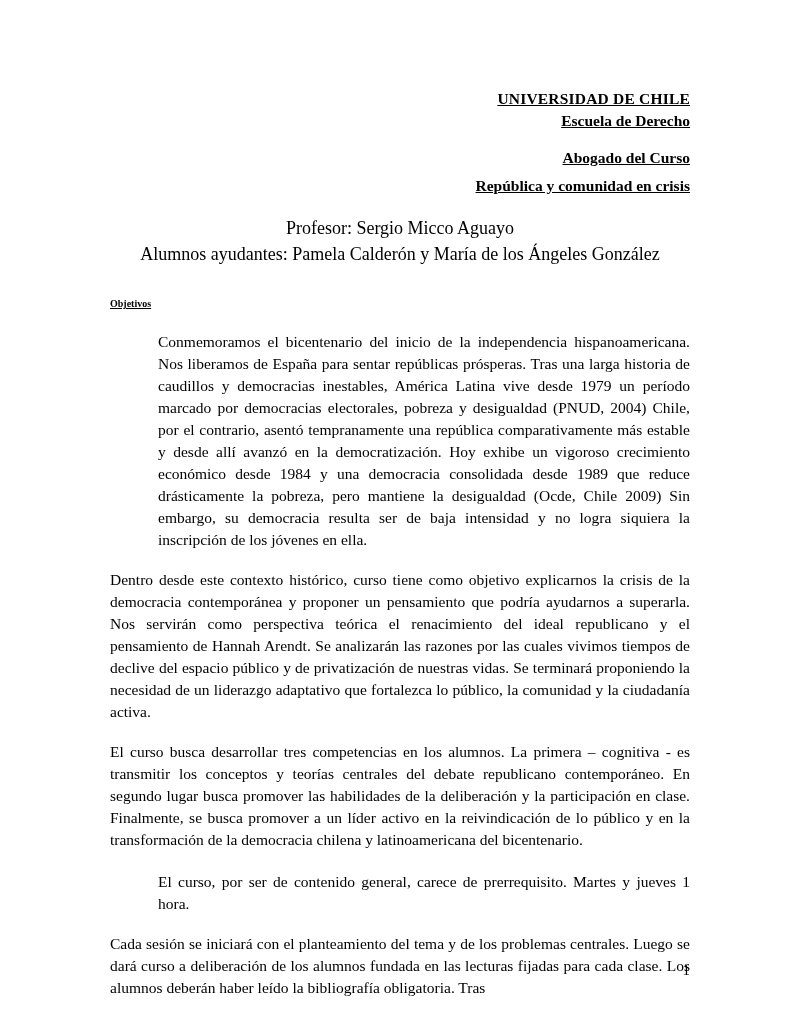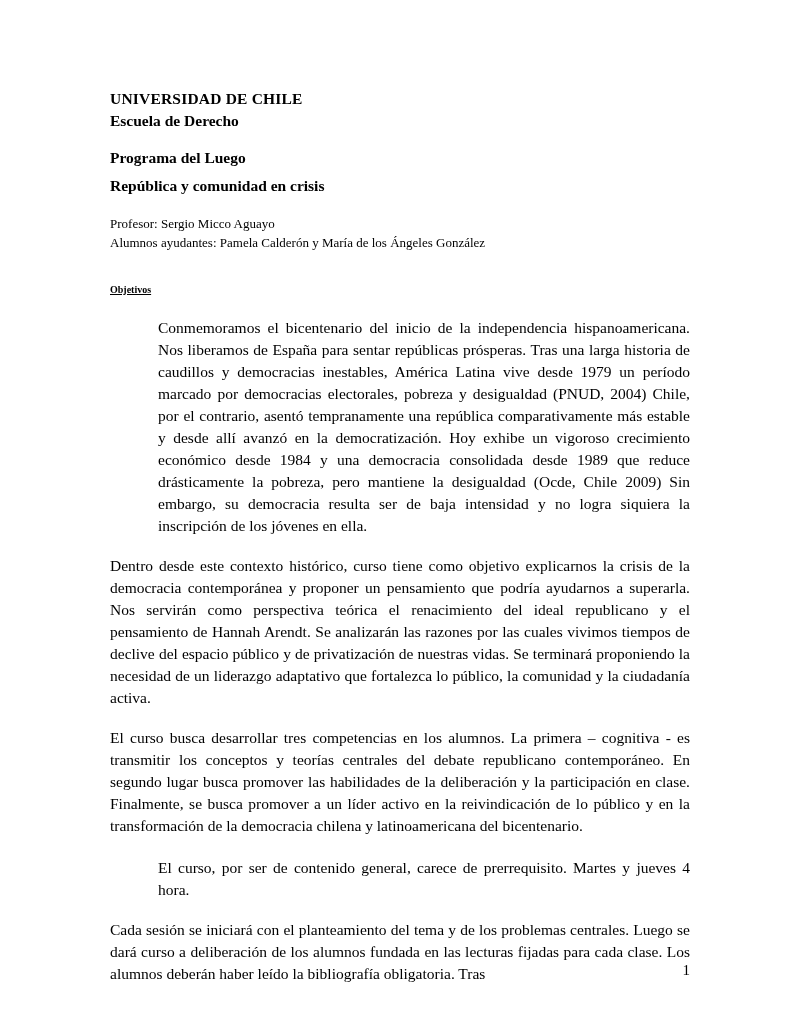--- a/index.html
+++ b/index.html
@@ -14,37 +14,38 @@
     width: 800px;
     height: 1035px;
     background: #ffffff;
     margin: 0 auto;
     position: relative;
     box-sizing: border-box;
     padding: 88px 110px 40px 110px;
     overflow: hidden;
   }
   .doc-header {
-    text-align: left;
+    text-align: right;
+    text-decoration: underline;
   }
   .hdr-line {
     font-weight: bold;
     font-size: 15.5px;
     line-height: 1.42;
   }
   .hdr-univ {
     letter-spacing: 0.2px;
   }
   .spacer-sm { height: 15px; }
   .spacer-xs { height: 6px; }
   .info-block {
     margin-top: 18px;
-    font-size: 13px;
+    font-size: 18px;
     line-height: 1.45;
-    text-align: left;
+    text-align: center;
   }
   .info-line {
     white-space: pre-wrap;
   }
   h2.section {
     font-size: 10px;
     font-weight: bold;
     text-decoration: underline;
     margin: 30px 0 0 0;
     line-height: 1.4;
@@ -68,34 +69,34 @@
 </style>
 </head>
 <body>
 
 <div class="page">
 
   <div class="doc-header">
     <div class="hdr-line hdr-univ">UNIVERSIDAD DE CHILE</div>
     <div class="hdr-line">Escuela de Derecho</div>
     <div class="spacer-sm"></div>
-    <div class="hdr-line">Programa del Luego</div>
+    <div class="hdr-line">Abogado del Curso</div>
     <div class="spacer-xs"></div>
     <div class="hdr-line">República y comunidad en crisis</div>
   </div>
 
   <div class="info-block">
     <div class="info-line">Profesor: Sergio Micco Aguayo</div>
     <div class="info-line">Alumnos ayudantes: Pamela Calderón y María de los Ángeles González</div>
   </div>
 
   <h2 class="section">Objetivos</h2>
   <p class="body-par first-after-head">Conmemoramos el bicentenario del inicio de la independencia hispanoamericana. Nos liberamos de España para sentar repúblicas prósperas. Tras una larga historia de caudillos y democracias inestables, América Latina vive desde 1979 un período marcado por democracias electorales, pobreza y desigualdad (PNUD, 2004) Chile, por el contrario, asentó tempranamente una república comparativamente más estable y desde allí avanzó en la democratización. Hoy exhibe un vigoroso crecimiento económico desde 1984 y una democracia consolidada desde 1989 que reduce drásticamente la pobreza, pero mantiene la desigualdad (Ocde, Chile 2009) Sin embargo, su democracia resulta ser de baja intensidad y no logra siquiera la inscripción de los jóvenes en ella.</p>
   <p class="body-par">Dentro desde este contexto histórico, curso tiene como objetivo explicarnos la crisis de la democracia contemporánea y proponer un pensamiento que podría ayudarnos a superarla. Nos servirán como perspectiva teórica el renacimiento del ideal republicano y el pensamiento de Hannah Arendt.  Se analizarán las razones por las cuales vivimos tiempos de declive del espacio público y de privatización de nuestras vidas. Se terminará proponiendo la necesidad de un liderazgo adaptativo que fortalezca lo público, la comunidad y la ciudadanía activa.</p>
   <p class="body-par">El curso busca desarrollar tres competencias en los alumnos. La primera – cognitiva - es transmitir los conceptos y teorías centrales del debate republicano contemporáneo. En segundo lugar busca promover las habilidades de la deliberación y la participación en clase. Finalmente, se busca promover a un líder activo en la reivindicación de lo público y en la transformación de la democracia chilena y latinoamericana del bicentenario.</p>
 
   <p class="body-par first-after-head">El curso, por ser de contenido general, carece de prerrequisito.
-Martes y jueves 4 hora.</p>
+Martes y jueves 1 hora.</p>
   <p class="body-par">Cada sesión se iniciará con el planteamiento del tema y de los problemas centrales. Luego se dará curso a deliberación de los alumnos fundada en las lecturas fijadas para cada clase. Los alumnos deberán haber leído la bibliografía obligatoria.  Tras</p>
 
   <div class="page-number">1</div>
 
 </div>
 
 </body></html>

